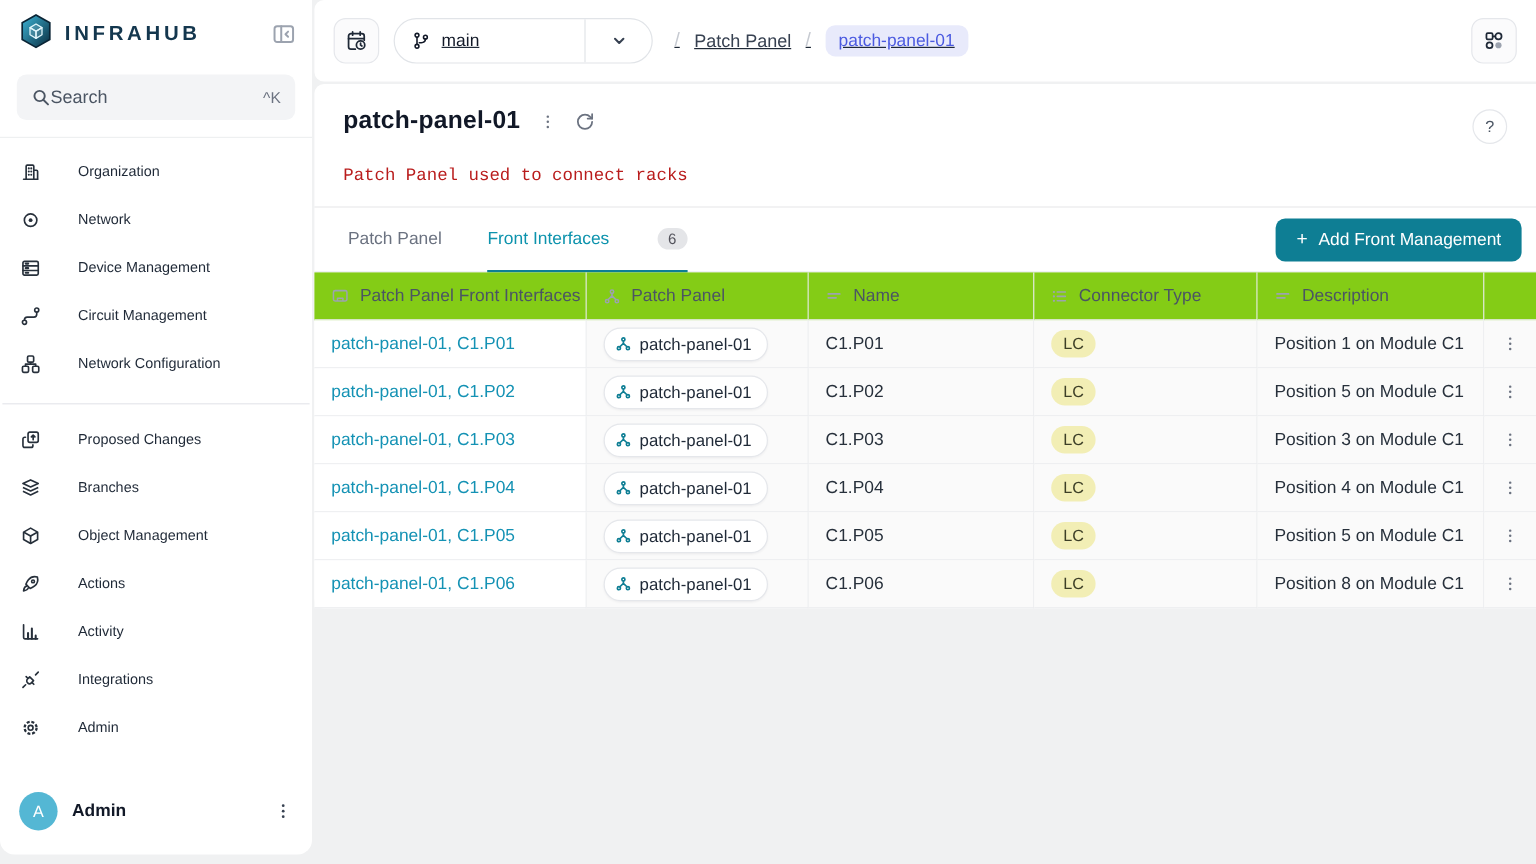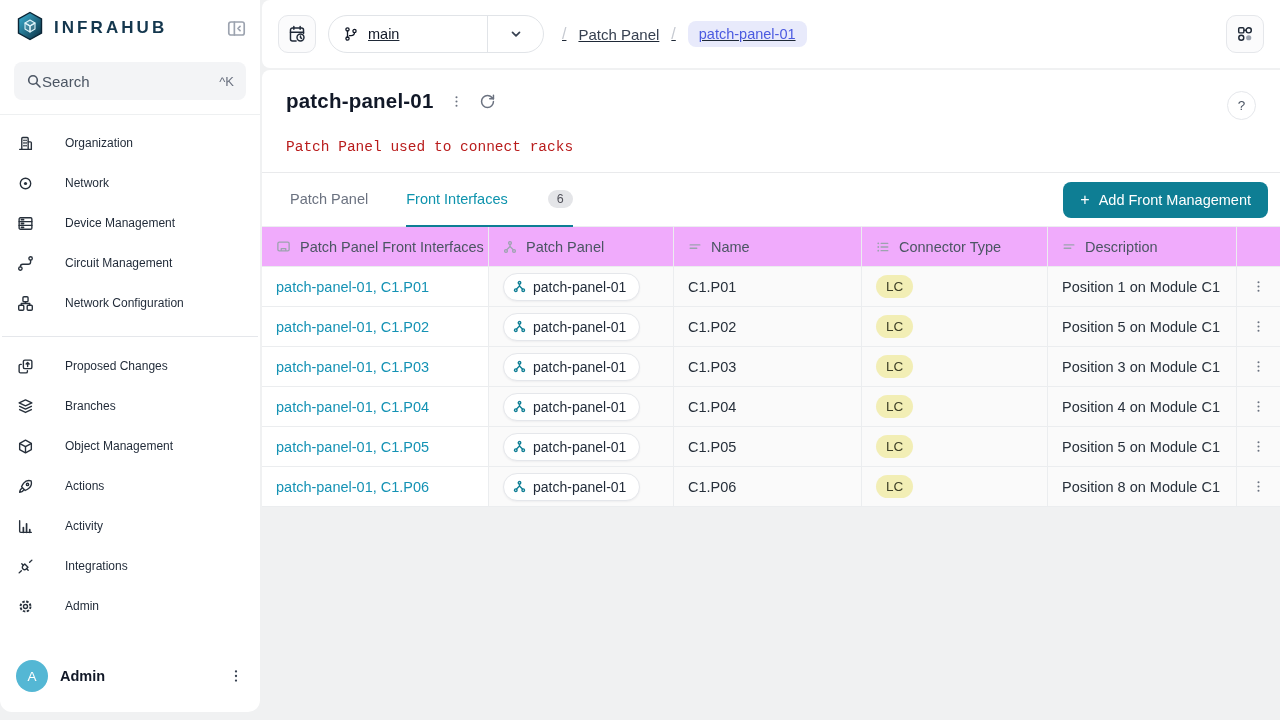--- a/index.html
+++ b/index.html
@@ -68,21 +68,21 @@
     padding:10px 17px;font-size:14.5px;font-weight:500;display:flex;align-items:center;gap:9px;
     cursor:pointer;font-family:inherit;}
   .add-plus{font-size:16px;line-height:1;}
 
   
   .tbl{width:100%;}
   .trow{display:grid;grid-template-columns:227px 185px 188px 186px 189px 1fr;height:40px;}
   .cell{display:flex;align-items:center;padding:0 14px;border-right:1px solid #ebedef;
     border-bottom:1px solid #ebedef;overflow:hidden;white-space:nowrap;}
   .cell:last-child{border-right:none;}
-  .thead .cell{color:#4b5563;font-size:14.5px;gap:9px;background:#f0abfc;}
+  .thead .cell{color:#4b5563;font-size:14.5px;gap:9px;background:#84cc16;}
   .thead .hicon{color:#9ca3af;flex:none;display:flex;}
   .trow.data .cell{background:#fafafa;font-size:14.5px;color:#27303b;}
   .trow.data .cell.first{background:#fff;}
   .obj-link{color:#1492b4;cursor:pointer;font-size:14.5px;}
   .rel-pill{display:inline-flex;align-items:center;gap:7px;background:#fff;border:1px solid #e5e7eb;
     border-radius:999px;padding:5px 13px 5px 9px;box-shadow:0 1px 2px rgba(16,24,40,.05);
     color:#1f2937;font-size:14px;cursor:pointer;}
   .rel-pill .i{color:#0e7e94;}
   .lc-badge{background:#f2eeb5;color:#3d3f27;border-radius:999px;padding:4px 10px;font-size:13.5px;}
   .row-kebab{color:#6b7280;display:flex;cursor:pointer;margin:0 auto;}

